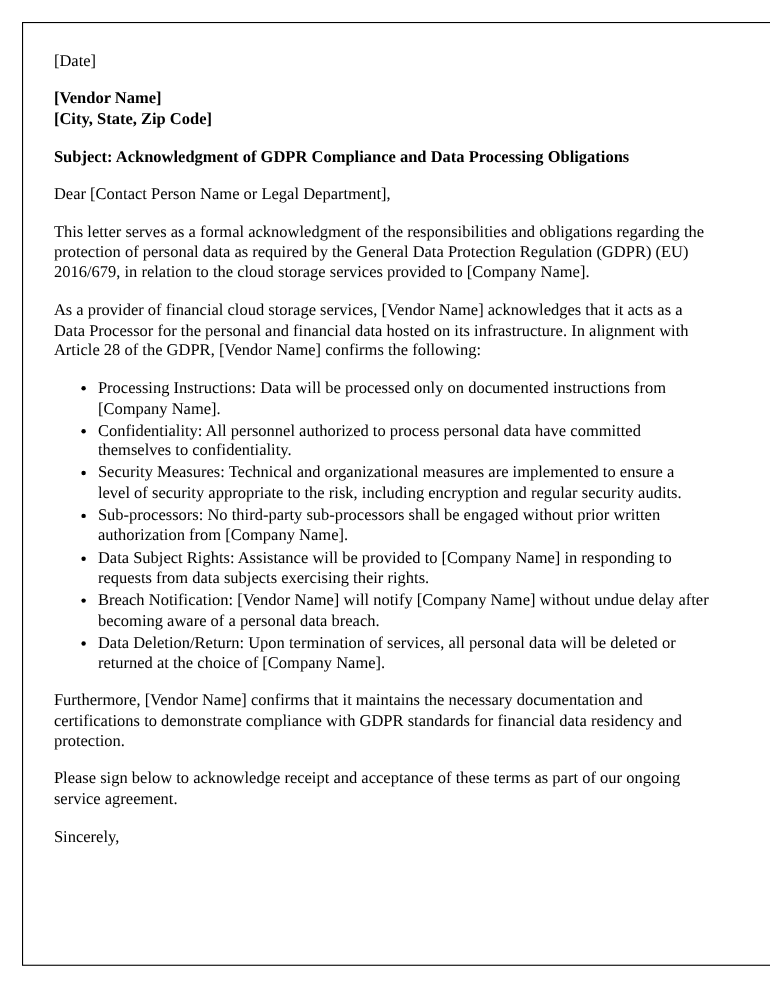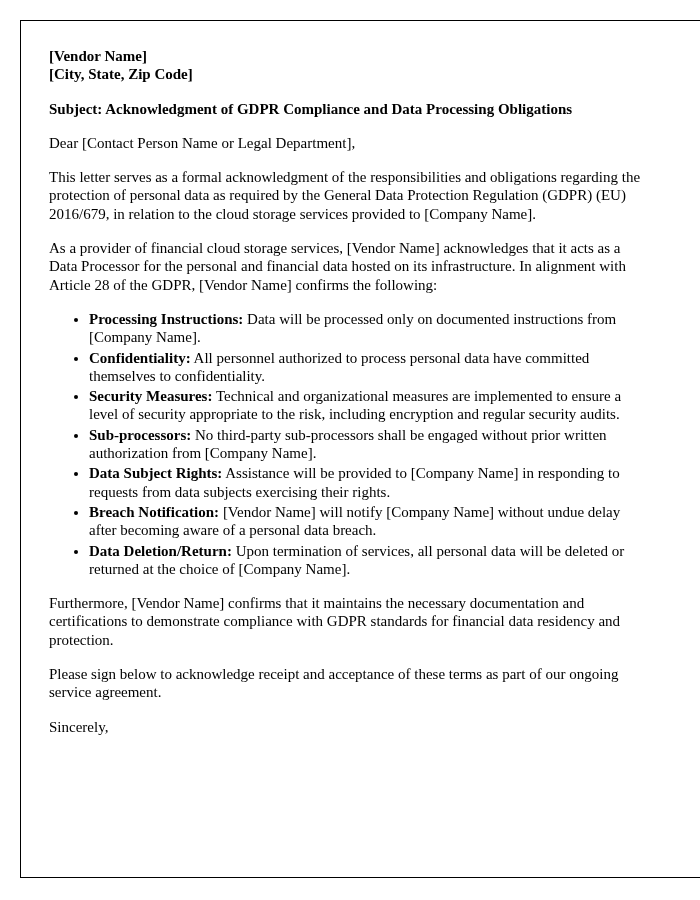--- a/index.html
+++ b/index.html
@@ -43,33 +43,34 @@
   }
   ul.obligations {
     margin: 0 0 16px 0;
     padding-left: 40px;
     list-style-type: disc;
   }
   ul.obligations li {
     margin: 0 0 2px 0;
   }
   .bullet-label {
-    font-weight: bold;
+    font-weight: normal;
     text-align: right;
   }
   .closing {
     margin-bottom: 12px;
   }
 </style>
 </head>
 <body>
 
 <div class="page">
   <div class="content">
 
+    <p>[Date]</p>
 
     <div class="address-block">
       <div>[Vendor Name]</div>
       <div>[City, State, Zip Code]</div>
     </div>
 
     <p class="subject">Subject: Acknowledgment of GDPR Compliance and Data Processing Obligations</p>
 
     <p>Dear [Contact Person Name or Legal Department],</p>
 

